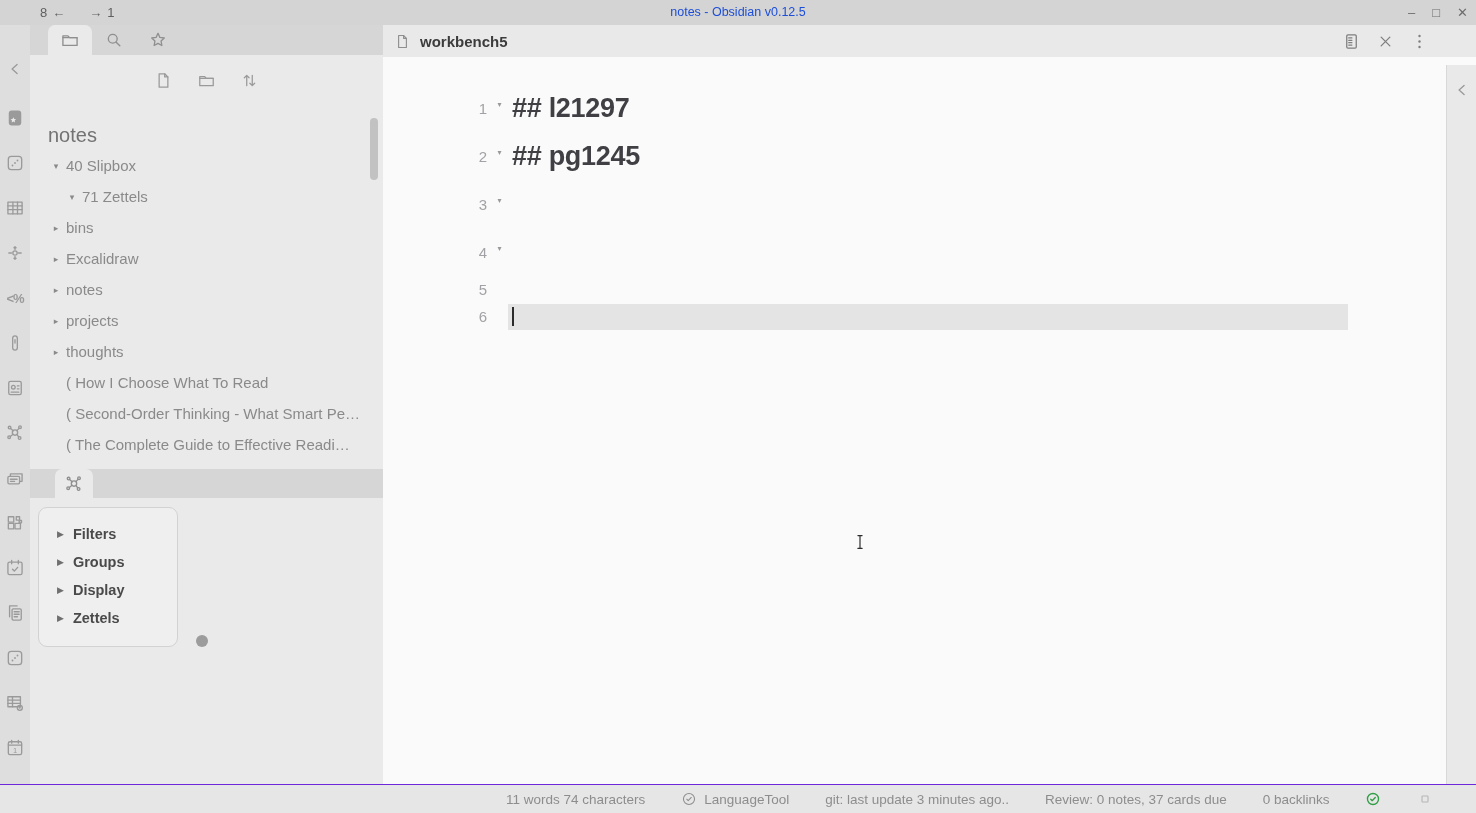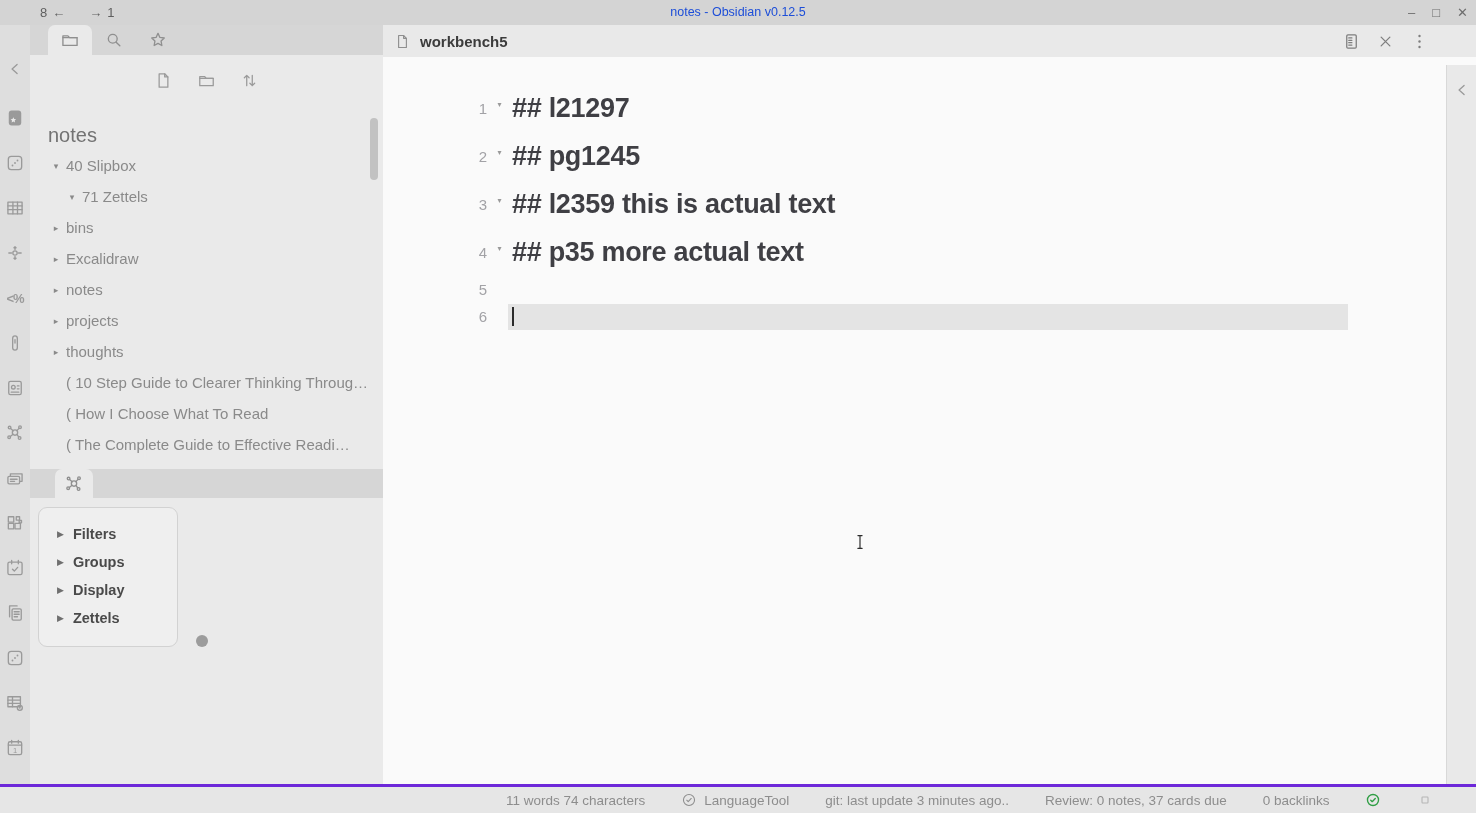--- a/index.html
+++ b/index.html
@@ -76,21 +76,21 @@
   .fold { flex:none; width:25px; text-align:center; font-size:8px; color:#9a9a9a; padding-bottom:8px; }
   .ltext { font-size:17px; color:#3f3f44; white-space:pre; }
   .heading .ltext { font-size:27px; font-weight:bold; letter-spacing:-0.3px; }
   .cm-line.active .ltext { background:#e4e4e4; width:840px; margin-left:-4px; padding-left:4px;
                            height:26px; display:flex; align-items:center; }
   .caret { width:2px; height:19px; background:#2b2b2b; display:inline-block; }
   .ibeam { position:absolute; left:467px; top:467px; color:#2b2b2b; }
 
   
   .statusbar { position:absolute; left:0; right:0; bottom:0; height:29px; background:#e6e6e6;
-               border-top:3px solid #6d28d9; display:flex; align-items:center; padding-left:506px;
+               border-top:1px solid #6d28d9; display:flex; align-items:center; padding-left:506px;
                gap:36px; font-size:13.5px; color:#8d8d8d; }
   .status-item { display:flex; align-items:center; gap:7px; white-space:nowrap; }
   .status-item .icn svg { width:16px; height:16px; }
   .green { color:#2f9e44; }
   .faint { color:#b5b5b5; }
 
   .side-toolbar .icn svg { width:19px; height:19px; }
   .file-icon svg { width:17px; height:17px; }
   .header-actions .icn svg { width:19px; height:19px; }
   .templater-glyph { font-size:13px; font-weight:bold; color:#9a9a9a; letter-spacing:-1px; }
@@ -328,24 +328,24 @@
         </div>
         <div class="tree-row" style="padding-left: 16px;">
           <span class="tree-arrow">▸</span>
           <span class="tree-label">projects</span>
         </div>
         <div class="tree-row" style="padding-left: 16px;">
           <span class="tree-arrow">▸</span>
           <span class="tree-label">thoughts</span>
         </div>
         <div class="tree-row" style="padding-left: 36px;">
-          <span class="tree-label">( 10 Step Guide to Clearer Thinking Throug…</span>
+          <span class="tree-label">( How I Choose What To Read</span>
         </div>
         <div class="tree-row" style="padding-left: 36px;">
-          <span class="tree-label">( How I Choose What To Read</span>
+          <span class="tree-label">( Second-Order Thinking - What Smart Pe…</span>
         </div>
         <div class="tree-row" style="padding-left: 36px;">
           <span class="tree-label">( The Complete Guide to Effective Readi…</span>
         </div>
       </div>
     <div class="scroll-thumb"></div>
   </div>
   <div class="graph-tabs">
     <div class="graph-tab">
       <span class="icn">
@@ -422,26 +422,24 @@
             <span class="ltext">## l21297</span>
           </div>
           <div class="cm-line heading">
             <span class="lnum">2</span>
             <span class="fold">▾</span>
             <span class="ltext">## pg1245</span>
           </div>
           <div class="cm-line heading">
             <span class="lnum">3</span>
             <span class="fold">▾</span>
-            <span class="ltext">## l2359 this is actual text</span>
           </div>
           <div class="cm-line heading">
             <span class="lnum">4</span>
             <span class="fold">▾</span>
-            <span class="ltext">## p35 more actual text</span>
           </div>
           <div class="cm-line plain">
             <span class="lnum">5</span>
             <span class="fold"></span>
             <span class="ltext"></span>
           </div>
           <div class="cm-line plain active">
             <span class="lnum">6</span>
             <span class="fold"></span>
             <span class="ltext"><span class="caret"></span></span>

